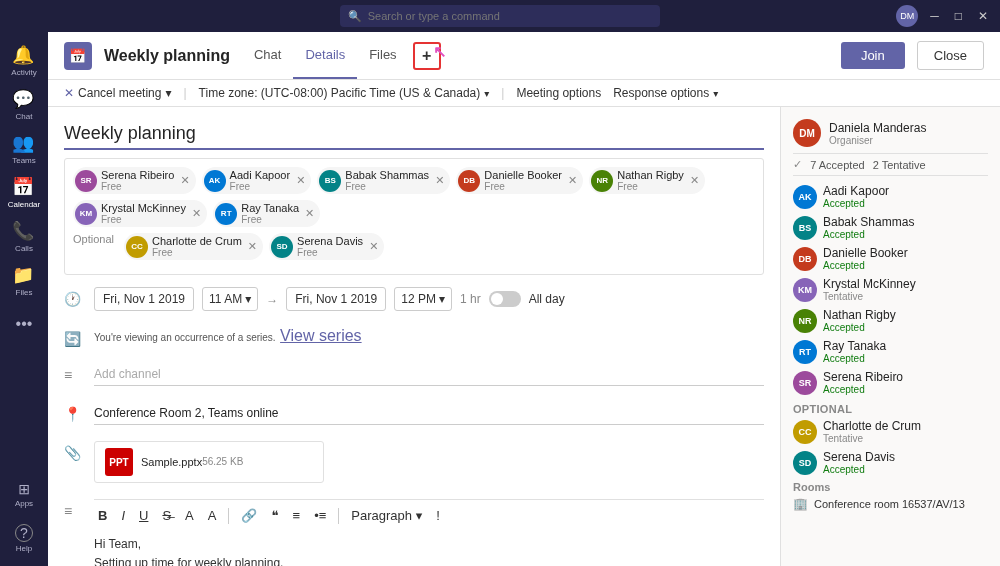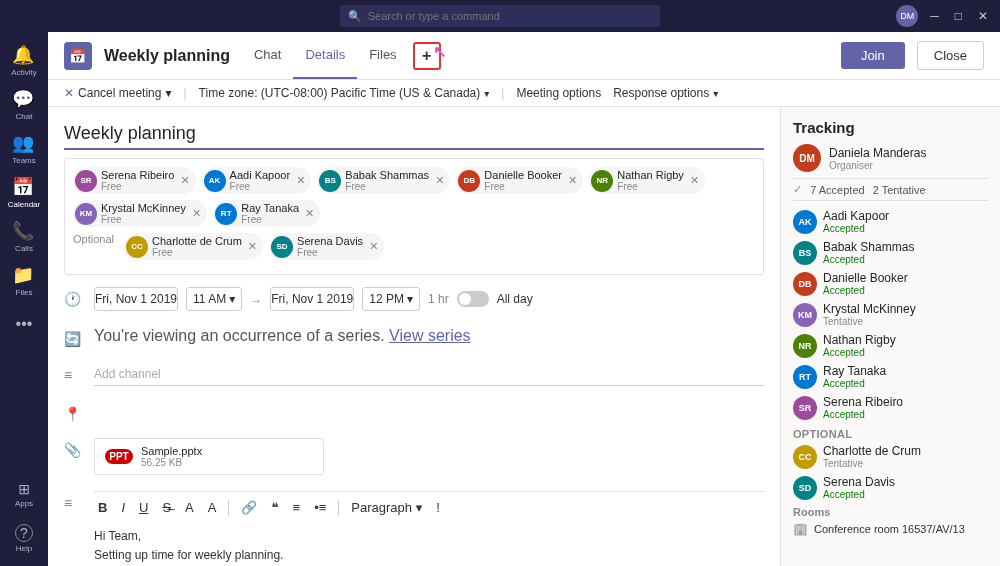--- a/index.html
+++ b/index.html
@@ -307,21 +307,21 @@
     .datetime-row {
       display: flex;
       align-items: center;
       gap: 8px;
       font-size: 12px;
       color: #333;
     }
     .date-field {
       border: 1px solid #ccc;
       border-radius: 3px;
-      padding: 4px 0;
+      padding: 4px 8px;
       font-size: 12px;
       cursor: pointer;
     }
     .time-select {
       border: 1px solid #ccc;
       border-radius: 3px;
       padding: 4px 6px;
       font-size: 12px;
       cursor: pointer;
       display: flex;
@@ -344,21 +344,21 @@
       background: white;
       border-radius: 50%;
       position: absolute;
       top: 2px;
       left: 2px;
     }
     .allday-label { font-size: 12px; color: #333; }
 
     
     .series-notice {
-      font-size: 16px;
+      font-size: 10px;
       color: #555;
     }
     .series-link {
       color: #6264a7;
       text-decoration: underline;
       cursor: pointer;
       margin-top: 40px;
     }
 
     
@@ -378,31 +378,31 @@
       display: flex;
       align-items: center;
       gap: 8px;
       border: 1px solid #e0e0e0;
       border-radius: 3px;
       padding: 6px 10px;
       width: 230px;
     }
     .attachment-icon {
       width: 28px;
-      height: 15px;
+      height: 28px;
       background: #c00;
-      border-radius: 12px;
+      border-radius: 3px;
       display: flex;
       align-items: center;
       justify-content: center;
       color: white;
       font-size: 10px;
       font-weight: bold;
     }
-    .attachment-info { display: flex; flex-direction: column; }
+    .attachment-info { display: flex; flex-direction: row; }
     .attachment-name { font-size: 11px; color: #252525; }
     .attachment-size { font-size: 10px; color: #888; }
 
     
     .editor-toolbar {
       display: flex;
       align-items: center;
       gap: 6px;
       padding: 6px 0;
       border-top: 1px solid #e0e0e0;
@@ -728,20 +728,23 @@
 
         <div class="form-row">
           <div class="form-row-icon">≡</div>
           <div class="form-row-content">
             <input class="plain-input" type="text" placeholder="Add channel" style="">
           </div>
         </div>
 
         <div class="form-row">
           <div class="form-row-icon">📍</div>
+          <div class="form-row-content">
+            <input class="plain-input" type="text" value="Conference Room 2, Teams online" style="">
+          </div>
         </div>
 
         <div class="form-row">
           <div class="form-row-icon">📎</div>
           <div class="form-row-content">
             <div class="attachment-card">
               <div class="attachment-icon">PPT</div>
               <div class="attachment-info">
                 <span class="attachment-name">Sample.pptx</span>
                 <span class="attachment-size">56.25 KB</span>
@@ -781,21 +784,20 @@
               
               <br>
               
             </div>
           </div>
         </div>
 
       </div>
 
       <div class="tracking-panel">
-        <div class="tracking-title">Tracking</div>
 
         <div class="organiser-row">
           <div class="track-avatar" style="background:#c43b1e;">DM</div>
           <div>
             <div class="track-name">Daniela Manderas</div>
             <div class="track-role">Organiser</div>
           </div>
         </div>
 
         <div class="count-row">

